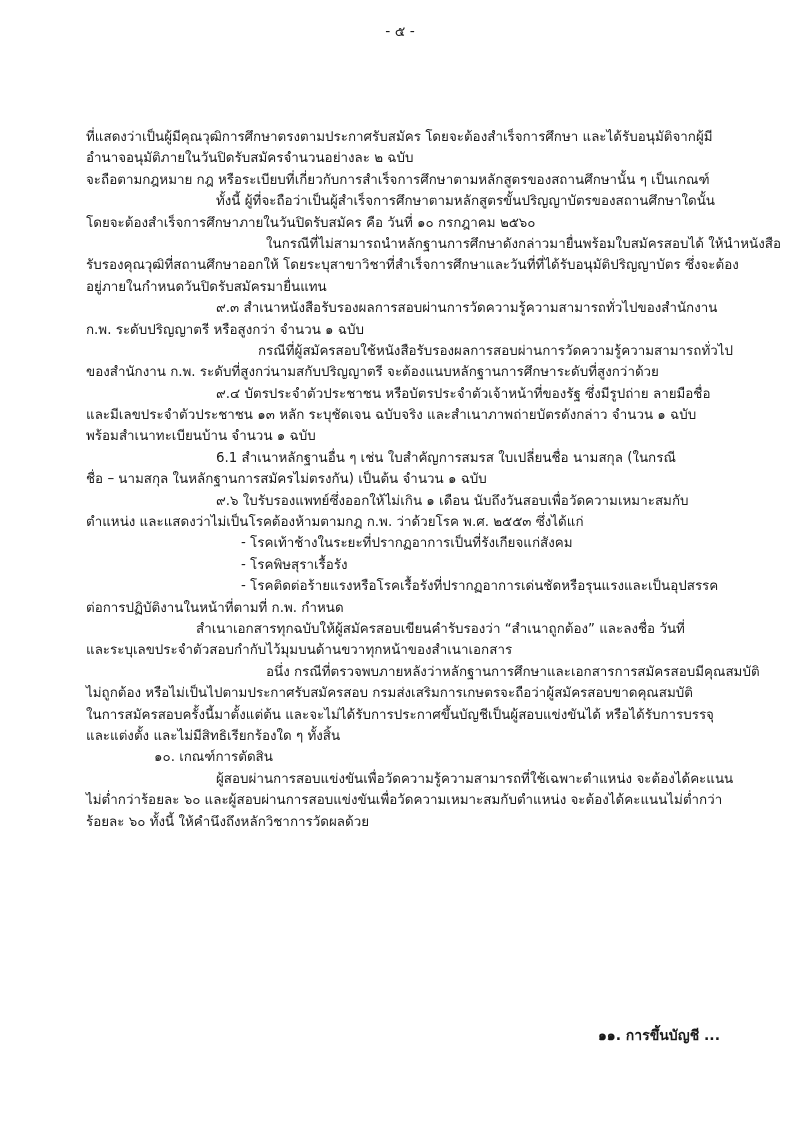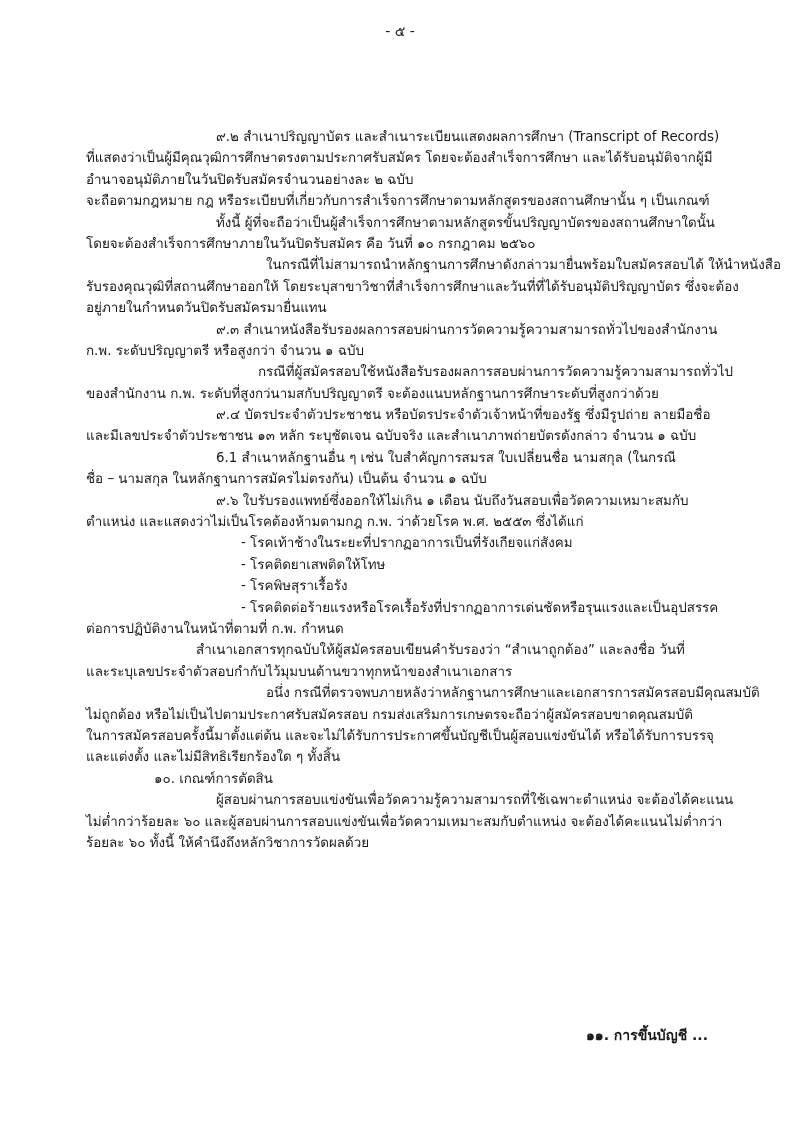--- a/index.html
+++ b/index.html
@@ -6,31 +6,30 @@
   body { width:800px; height:1132px; position:relative; overflow:hidden;
          font-family:"DejaVu Sans", sans-serif; color:#1a1a1a; }
   .page-num { position:absolute; top:20px; left:0; width:800px; text-align:center;
               font-size:14px; }
   .doc { position:absolute; left:86px; top:126px; width:656px;
          font-size:13.4px; line-height:21.4px; }
   .line { white-space:nowrap; height:21.4px; overflow:visible; }
   .ind1 { padding-left:120px; }
   .bullet { padding-left:155px; }
   .bold { font-weight:normal; }
-  .next { position:absolute; top:1024px; right:92px; font-size:14px; font-weight:bold;margin-left:8px; }
+  .next { position:absolute; top:1024px; right:80px; font-size:14px; font-weight:bold;margin-left:8px; }
 </style>
 </head>
 <body>
 
 <div class="page-num">- ๕ -</div>
 
 <div class="doc">
 
   <div>
-    <div class="line ind1" style="padding-left:130px">๙.๒  สำเนาปริญญาบัตร และสำเนาระเบียนแสดงผลการศึกษา (Transcript of Records)</div>
     <div class="line">ที่แสดงว่าเป็นผู้มีคุณวุฒิการศึกษาตรงตามประกาศรับสมัคร  โดยจะต้องสำเร็จการศึกษา และได้รับอนุมัติจากผู้มี</div>
     <div class="line">อำนาจอนุมัติภายในวันปิดรับสมัครจำนวนอย่างละ ๒ ฉบับ</div>
   </div>
 
   <div>
     <div class="line">จะถือตามกฎหมาย กฎ หรือระเบียบที่เกี่ยวกับการสำเร็จการศึกษาตามหลักสูตรของสถานศึกษานั้น ๆ เป็นเกณฑ์</div>
     <div class="line" style="padding-left:130px">ทั้งนี้ ผู้ที่จะถือว่าเป็นผู้สำเร็จการศึกษาตามหลักสูตรขั้นปริญญาบัตรของสถานศึกษาใดนั้น</div>
     <div class="line"><span>โดยจะต้องสำเร็จการศึกษาภายในวันปิดรับสมัคร คือ </span><span class="bold">วันที่ ๑๐ กรกฎาคม ๒๕๖๐</span></div>
   </div>
 
@@ -43,32 +42,32 @@
   <div>
     <div class="line" style="padding-left:130px">๙.๓  สำเนาหนังสือรับรองผลการสอบผ่านการวัดความรู้ความสามารถทั่วไปของสำนักงาน</div>
     <div class="line">ก.พ. ระดับปริญญาตรี หรือสูงกว่า จำนวน ๑ ฉบับ</div>
     <div class="line" style="padding-left:172px">กรณีที่ผู้สมัครสอบใช้หนังสือรับรองผลการสอบผ่านการวัดความรู้ความสามารถทั่วไป</div>
     <div class="line">ของสำนักงาน ก.พ. ระดับที่สูงกว่นามสกับปริญญาตรี จะต้องแนบหลักฐานการศึกษาระดับที่สูงกว่าด้วย</div>
   </div>
 
   <div>
     <div class="line" style="padding-left:130px">๙.๔  บัตรประจำตัวประชาชน หรือบัตรประจำตัวเจ้าหน้าที่ของรัฐ ซึ่งมีรูปถ่าย ลายมือชื่อ</div>
     <div class="line">และมีเลขประจำตัวประชาชน ๑๓ หลัก ระบุชัดเจน ฉบับจริง และสำเนาภาพถ่ายบัตรดังกล่าว จำนวน ๑ ฉบับ</div>
+    <div class="line">พร้อมสำเนาทะเบียนบ้าน จำนวน ๑ ฉบับ</div>
   </div>
 
   <div>
     <div class="line" style="padding-left:130px">6.1  สำเนาหลักฐานอื่น ๆ เช่น ใบสำคัญการสมรส ใบเปลี่ยนชื่อ นามสกุล (ในกรณี</div>
     <div class="line">ชื่อ – นามสกุล ในหลักฐานการสมัครไม่ตรงกัน) เป็นต้น จำนวน ๑ ฉบับ</div>
   </div>
 
   <div>
     <div class="line" style="padding-left:130px">๙.๖  ใบรับรองแพทย์ซึ่งออกให้ไม่เกิน ๑ เดือน นับถึงวันสอบเพื่อวัดความเหมาะสมกับ</div>
     <div class="line">ตำแหน่ง และแสดงว่าไม่เป็นโรคต้องห้ามตามกฎ ก.พ. ว่าด้วยโรค พ.ศ. ๒๕๕๓ ซึ่งได้แก่</div>
     <div class="line bullet">-  โรคเท้าช้างในระยะที่ปรากฏอาการเป็นที่รังเกียจแก่สังคม</div>
-    <div class="line bullet">-  โรคติดยาเสพติดให้โทษ</div>
     <div class="line bullet">-  โรคพิษสุราเรื้อรัง</div>
     <div class="line bullet">-  โรคติดต่อร้ายแรงหรือโรคเรื้อรังที่ปรากฏอาการเด่นชัดหรือรุนแรงและเป็นอุปสรรค</div>
     <div class="line">ต่อการปฏิบัติงานในหน้าที่ตามที่ ก.พ. กำหนด</div>
   </div>
 
   <div>
     <div class="line bold" style="padding-left:110px">สำเนาเอกสารทุกฉบับให้ผู้สมัครสอบเขียนคำรับรองว่า “สำเนาถูกต้อง” และลงชื่อ วันที่</div>
     <div class="line bold">และระบุเลขประจำตัวสอบกำกับไว้มุมบนด้านขวาทุกหน้าของสำเนาเอกสาร</div>
   </div>
 

